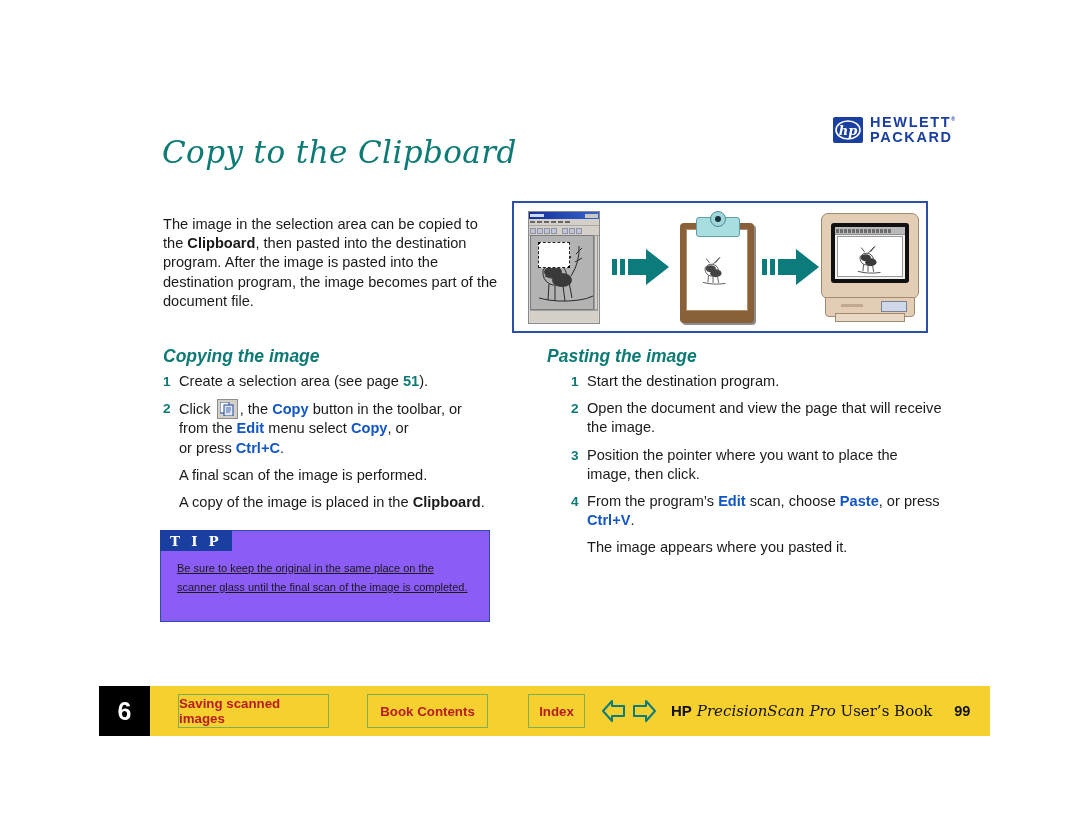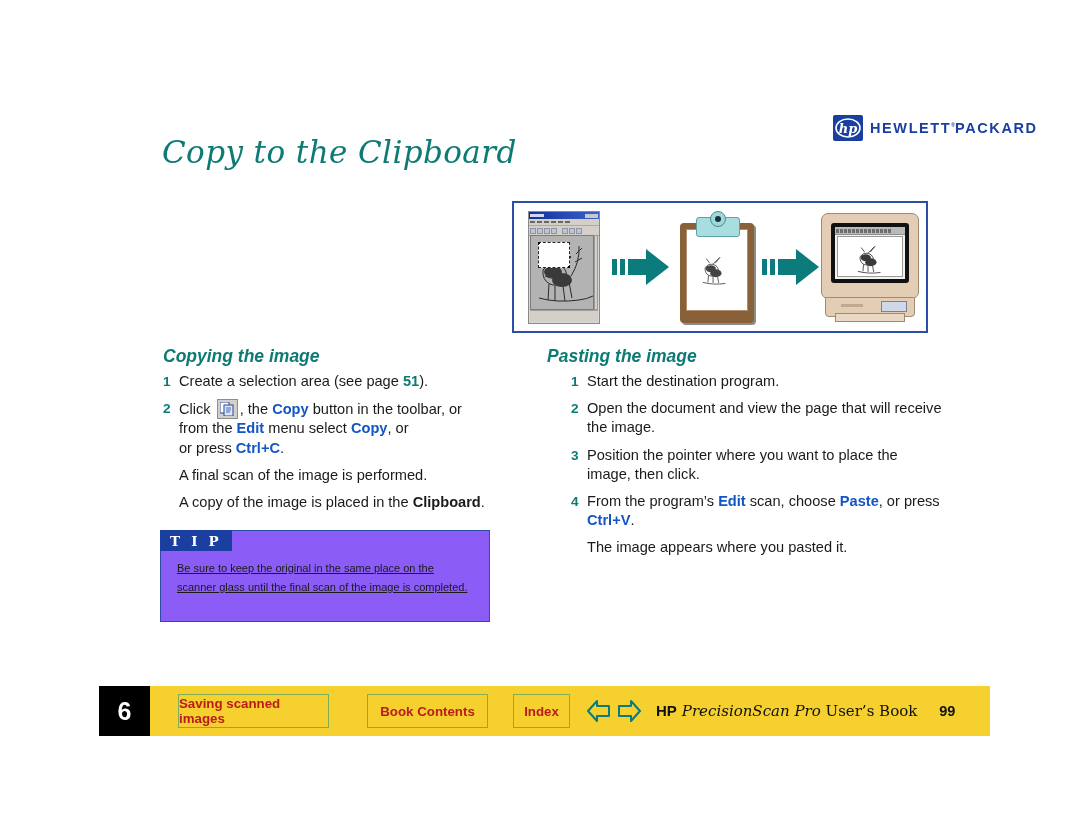--- a/index.html
+++ b/index.html
@@ -8,21 +8,21 @@
     font-family:"Liberation Sans", sans-serif;
     -webkit-font-smoothing:antialiased;
     position:relative;overflow:hidden;
   }
   .page{position:absolute;left:0;top:0;width:1080px;height:834px;}
 
   
   .hp-logo{position:absolute;left:833px;top:115px;display:flex;align-items:center;gap:7px;}
   .hp-mark{width:30px;height:26px;background:#1a3fa0;border-radius:2px;display:flex;align-items:center;justify-content:center;}
   .hp-mark svg{display:block;}
-  .hp-words{display:flex;line-height:1.02;}
+  .hp-words{display:flex;flex-direction:column;line-height:1.02;}
   .hp-words span{
     color:#1a3fa0;font-weight:bold;font-size:14.5px;letter-spacing:1.6px;
     font-family:"Liberation Sans", sans-serif;
   }
   .hp-words .w1{position:relative;}
   .hp-words .w1::after{content:"\00ae";font-size:5px;vertical-align:super;letter-spacing:0;}
 
   
   .title{
     position:absolute;left:162px;top:134px;width:560px;
@@ -145,21 +145,21 @@
     position:absolute;left:51px;top:0;width:840px;height:50px;background:#f5d02f;
     display:flex;align-items:center;
   }
   .fbtn{
     border:1px solid #7fae55;background:transparent;color:#b91c1c;
     font-weight:bold;font-size:13.3px;height:34px;display:flex;align-items:center;
     justify-content:center;box-sizing:border-box;
   }
   .fbtn-saving{margin-left:28px;width:151px;}
   .fbtn-book{margin-left:38px;width:121px;}
-  .fbtn-index{margin-left:25px;width:57px;}
+  .fbtn-index{margin-left:40px;width:57px;}
   .arrows{display:flex;align-items:center;gap:6px;margin-left:16px;}
   .arrows svg{display:block;}
   .foot-title{margin-left:14px;white-space:nowrap;color:#111;}
   .foot-title .hp{font-weight:bold;font-size:15px;font-family:"Liberation Sans", sans-serif;}
   .foot-title .prod{font-family:"DejaVu Serif", serif;font-style:italic;font-size:15px;}
   .foot-title .guide{font-family:"DejaVu Serif", serif;font-size:15px;}
   .foot-page{margin-left:22px;font-weight:bold;font-size:14.5px;color:#111;}
 </style>
 </head>
 <body>
@@ -174,20 +174,23 @@
       </svg>
     </div>
     <div class="hp-words">
       <span class="w1">HEWLETT</span>
       <span>PACKARD</span>
     </div>
   </div>
 
   <div class="title">Copy to the Clipboard</div>
 
+  <p class="intro">
+    <span>The image in the selection area can be copied to the </span><b>Clipboard</b><span>, then pasted into the destination program. After the image is pasted into the destination program, the image becomes part of the document file.</span>
+  </p>
 
   <div class="illus">
     <div class="illus-inner">
 
       <div class="scanwin">
         <div class="sw-title">
             <i></i>
             <em></em>
           </div>
         <div class="sw-menu">

